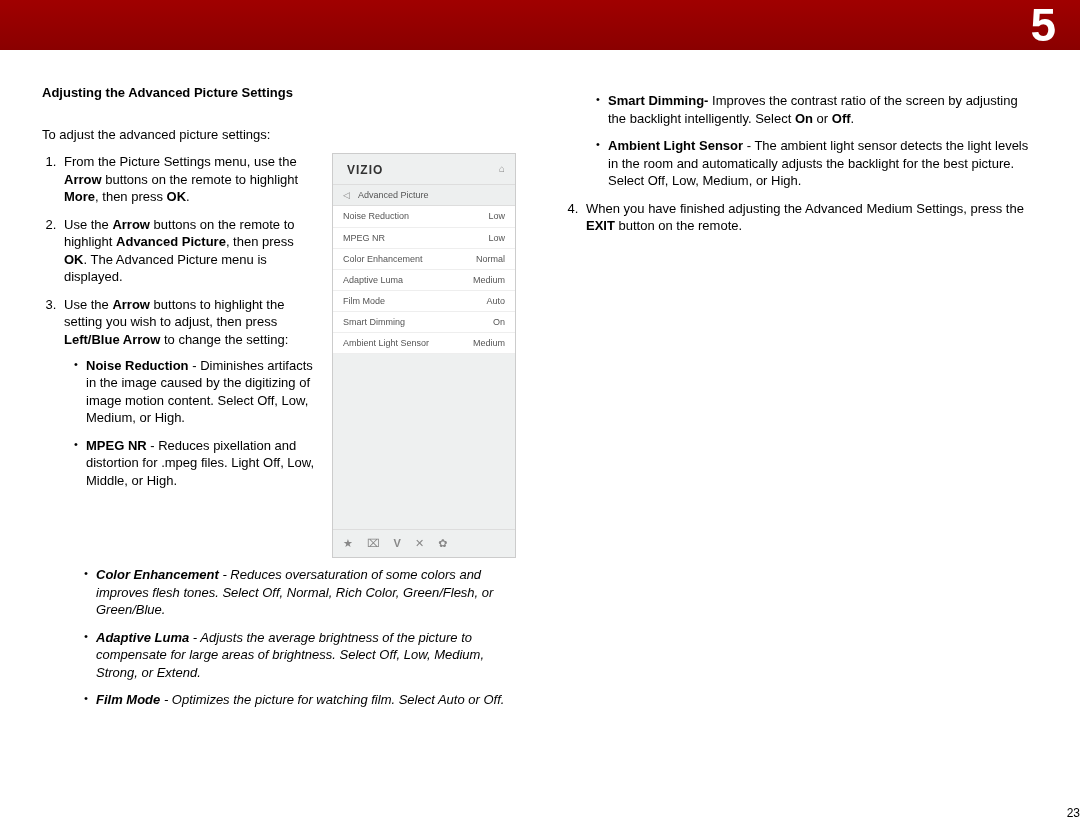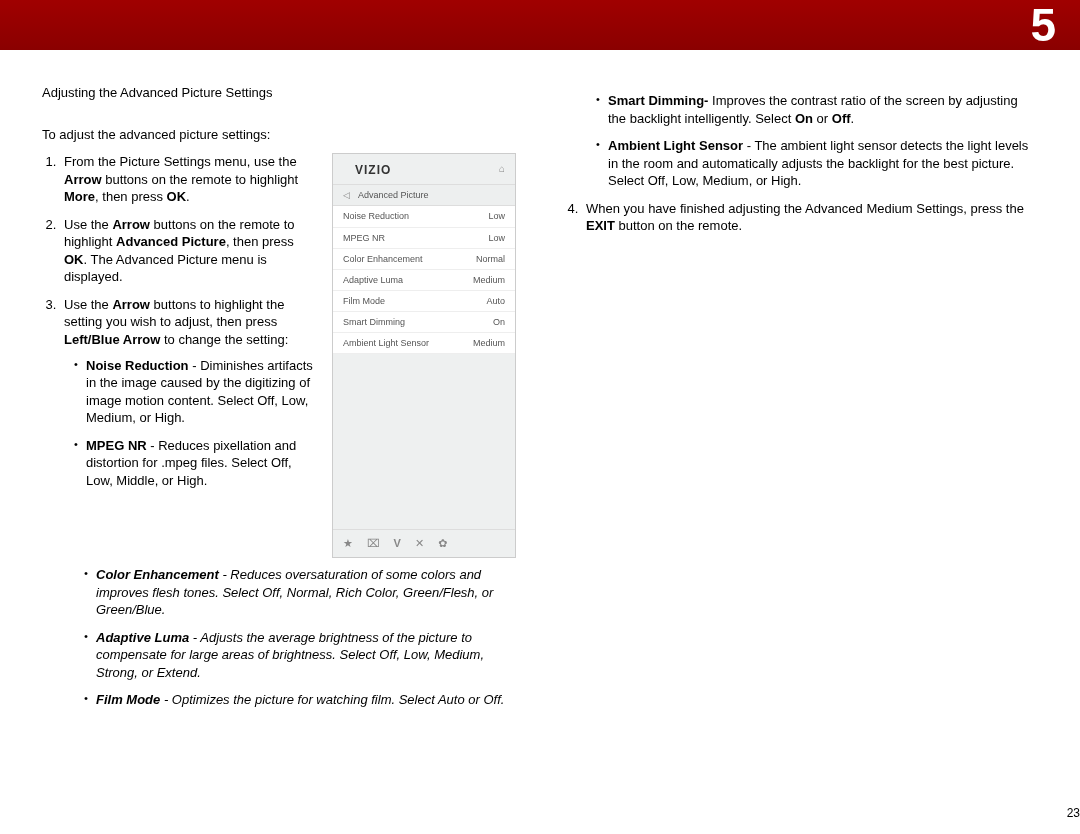--- a/index.html
+++ b/index.html
@@ -4,31 +4,31 @@
 <style>
   * { box-sizing: border-box; margin: 0; padding: 0; }
   html, body { width: 1080px; height: 834px; font-family: Helvetica, Arial, sans-serif; background: #fff; color: #000; }
   .page { width: 1080px; height: 834px; position: relative; }
   .top-band { height: 50px; background: linear-gradient(#a00000, #8a0000); position: relative; }
   .chapter-num { position: absolute; right: 24px; top: -2px; color: #fff; font-size: 46px; font-weight: bold; }
   .content { position: absolute; top: 84px; left: 42px; right: 42px; bottom: 40px; display: flex; gap: 48px; font-size: 13px; line-height: 1.35; }
   .col { flex: 1 1 0; }
   .left-inner { display: flex; gap: 12px; }
   .left-text { flex: 1; }
-  .section-title { font-weight: normal; margin-bottom: 16px; }
+  .section-title { font-weight: bold; margin-bottom: 16px; }
   .intro { margin-bottom: 10px; margin-top: 24px; }
   ol.steps { list-style: decimal; padding-left: 18px; }
   ol.steps > li { margin-bottom: 10px; padding-left: 4px; }
   ul.bullets { list-style: none; margin-top: 8px; padding-left: 10px; }
   ul.bullets > li { margin-bottom: 10px; position: relative; padding-left: 12px; }
   ul.bullets > li::before { content: "•"; position: absolute; left: 0; top: 0; font-size: 11px; }
   .b { font-weight: bold; }
   .page-num { position: absolute; bottom: 14px; left: 0; right: 0; text-align: right; font-size: 12px; }
   .tv-menu { width: 184px; height: 405px; border: 1px solid #ccc; background: #eef0f0; display: flex; flex-direction: column; font-size: 9px; color: #555; }
-  .tv-header { padding: 8px 10px 6px 22px; display: flex; justify-content: space-between; align-items: flex-start; }
+  .tv-header { padding: 8px 10px 6px 14px; display: flex; justify-content: space-between; align-items: flex-start; }
   .tv-logo { font-weight: bold; font-size: 12px; letter-spacing: 1px; color: #333; }
   .tv-home { font-size: 10px; color: #888; }
   .tv-title-row { border-top: 1px solid #ddd; border-bottom: 1px solid #ddd; padding: 4px 10px; display: flex; align-items: center; gap: 8px; background: #edefef; }
   .tv-back { font-size: 9px; color: #888; }
   .tv-title { font-size: 9px; color: #555; }
   .tv-list { background: #fff; }
   .tv-row { display: flex; justify-content: space-between; padding: 4px 10px; border-bottom: 1px solid #eee; font-size: 9px; }
   .tv-spacer { flex: 1; }
   .tv-footer { border-top: 1px solid #ddd; padding: 6px 10px; display: flex; gap: 14px; color: #888; font-size: 11px; }
 </style>
@@ -52,21 +52,21 @@
             <li>
               <span>From the Picture Settings menu, use the </span><span class="b">Arrow</span><span> buttons on the remote to highlight </span><span class="b">More</span><span>, then press </span><span class="b">OK</span><span>.</span>
             </li>
             <li>
               <span>Use the </span><span class="b">Arrow</span><span> buttons on the remote to highlight </span><span class="b">Advanced Picture</span><span>, then press </span><span class="b">OK</span><span>. The Advanced Picture menu is displayed.</span>
             </li>
             <li>
               <span>Use the </span><span class="b">Arrow</span><span> buttons to highlight the setting you wish to adjust, then press </span><span class="b">Left/Blue Arrow</span><span> to change the setting:</span>
               <ul class="bullets">
                 <li><span class="b">Noise Reduction</span><span> - Diminishes artifacts in the image caused by the digitizing of image motion content. Select Off, Low, Medium, or High.</span></li>
-                <li><span class="b">MPEG NR</span><span> - Reduces pixellation and distortion for .mpeg files. Select Off, Low, Middle, or High.</span></li>
+                <li><span class="b">MPEG NR</span><span> - Reduces pixellation and distortion for .mpeg files. Light Off, Low, Middle, or High.</span></li>
               </ul>
             </li>
           </ol>
         </div>
 
         <div class="tv-menu">
           <div class="tv-header">
             <span class="tv-logo">VIZIO</span>
             <span class="tv-home">⌂</span>
           </div>

